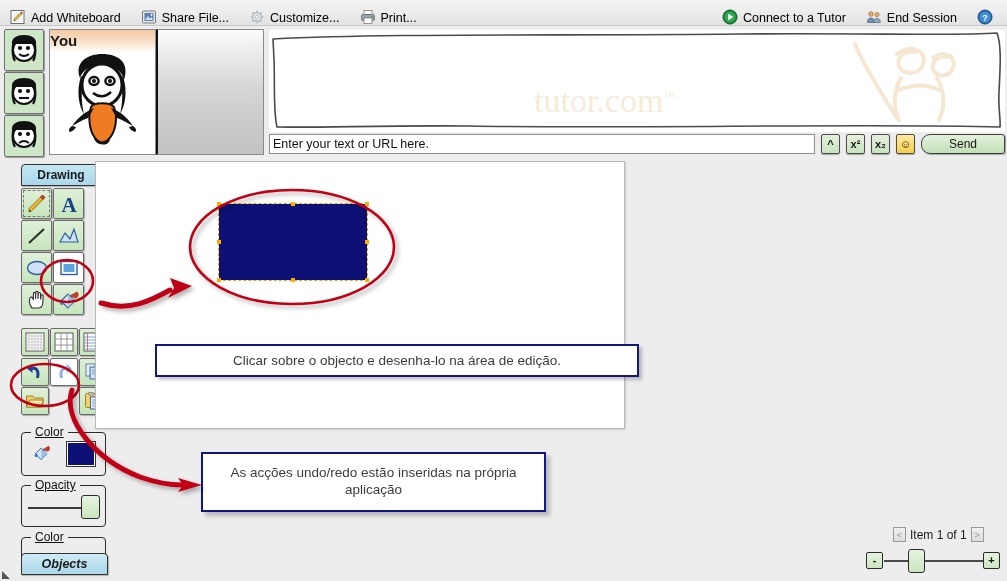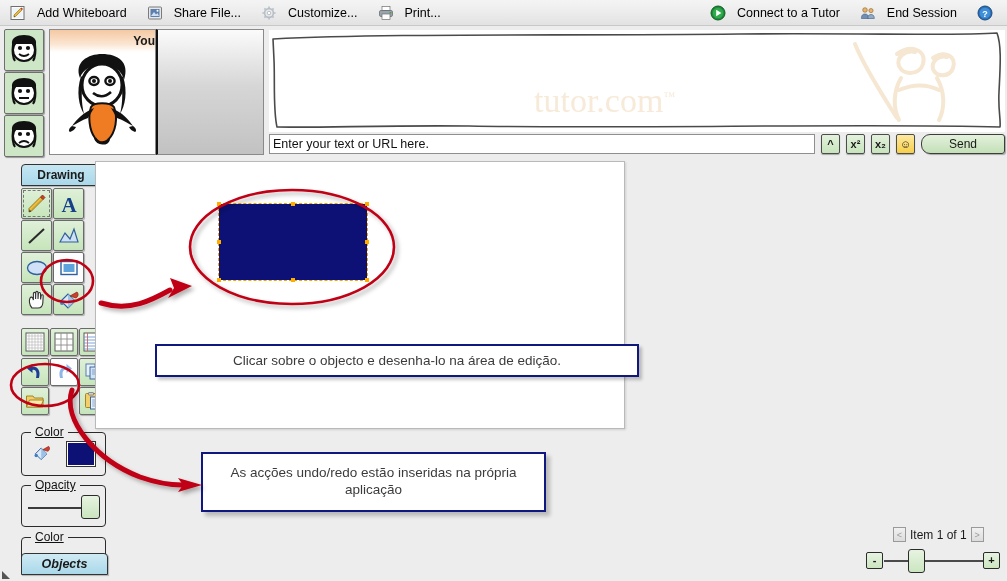--- a/index.html
+++ b/index.html
@@ -14,21 +14,21 @@
   }
 
   
   #topbar{
     position:absolute; left:0; top:0; width:1007px; height:25px;
     background:linear-gradient(to bottom,#f4f4f4 0%,#ededed 45%,#e2e2e2 100%);
     border-bottom:1px solid #c8c8c8;
     display:flex; align-items:center;
   }
   .menu-item{
-    display:flex; align-items:center; gap:11px;
+    display:flex; align-items:flex-end; gap:5px;
     padding:0 10px; height:25px; cursor:default;
     font-size:12.5px; color:#000;
   }
   .mico{ width:16px; height:16px; display:block; }
   #topbar .spacer{ flex:1 1 auto; }
 
   
   #parts{
     position:absolute; left:0; top:26px; width:266px; height:130px;
   }
@@ -39,22 +39,22 @@
     width:38px; height:40px; margin-bottom:1px;
     background:#cde7c6; border:1px solid #6f6f6f;
     box-shadow:1px 1px 1px rgba(0,0,0,.35);
     border-radius:2px; overflow:hidden; position:relative;
   }
   #bigpanel{
     position:absolute; left:49px; top:3px; width:105px; height:124px;
     background:#fff; border:1px solid #8a8a8a; overflow:hidden;
   }
   #bigpanel .hdr{
-    height:22px; line-height:22px; text-align:right;
-    font-weight:bold; font-size:12px;
+    height:22px; line-height:22px; text-align:left;
+    font-weight:bold; font-size:15px;
     background:linear-gradient(to bottom,#f4c9a3 0%,#fbe6d2 65%,#ffffff 100%);
   }
   #emptypanel{
     position:absolute; left:156px; top:3px; width:105px; height:124px;
     background:linear-gradient(to bottom,#fbfbfb 0%,#d6d6d6 45%,#c2c2c2 100%);
     border:1px solid #8a8a8a; border-left:2px solid #111;
   }
 
   
   #chatpane{

